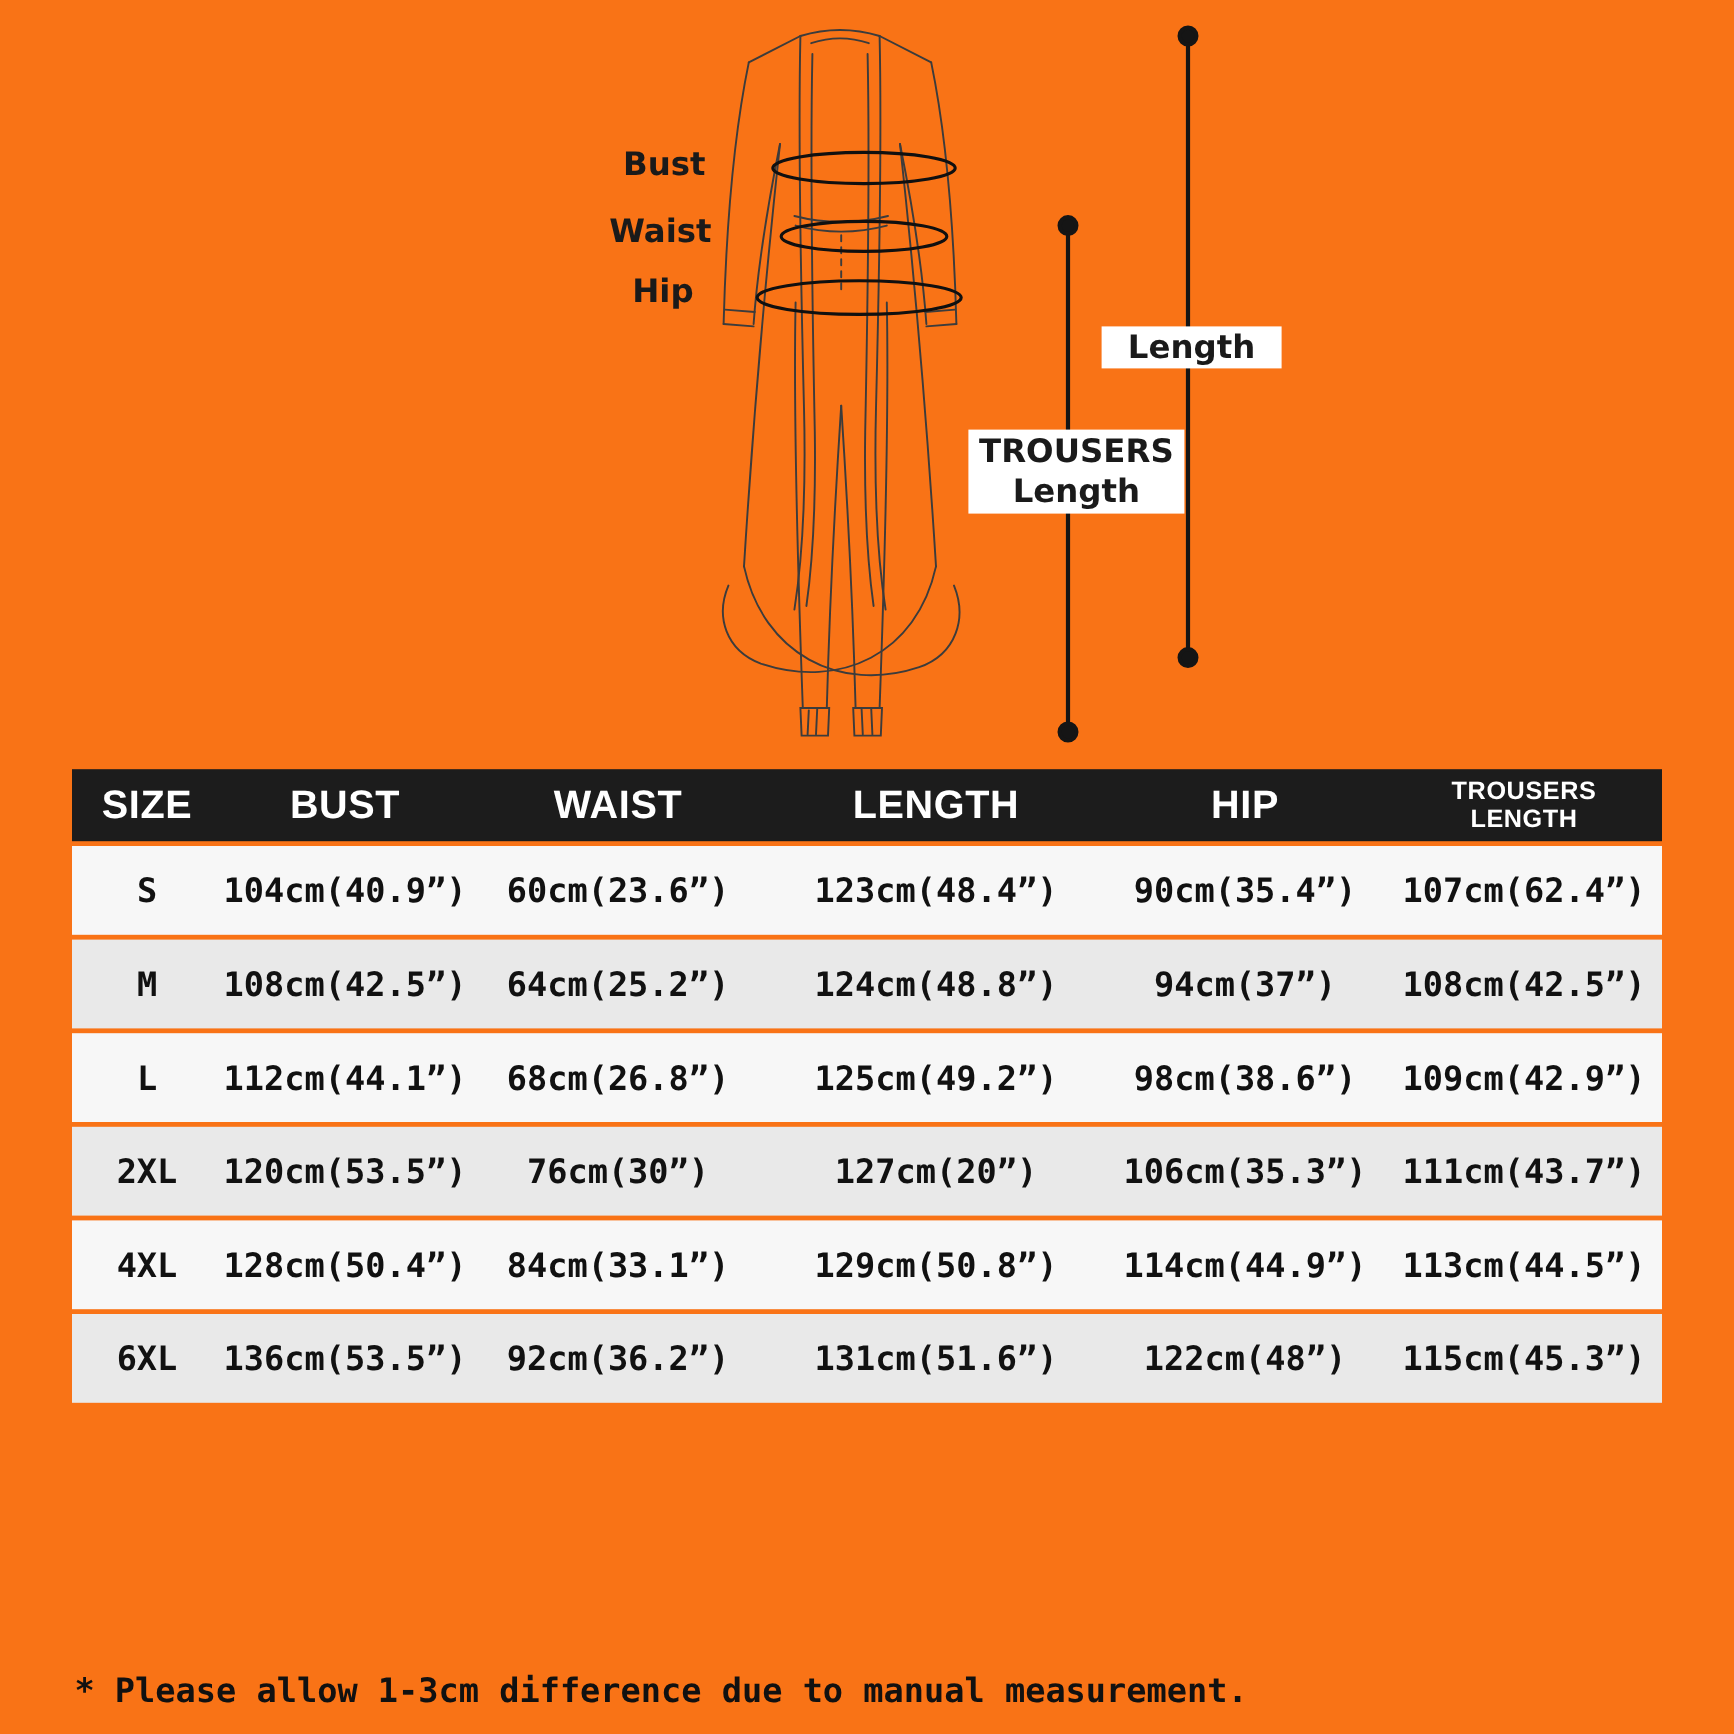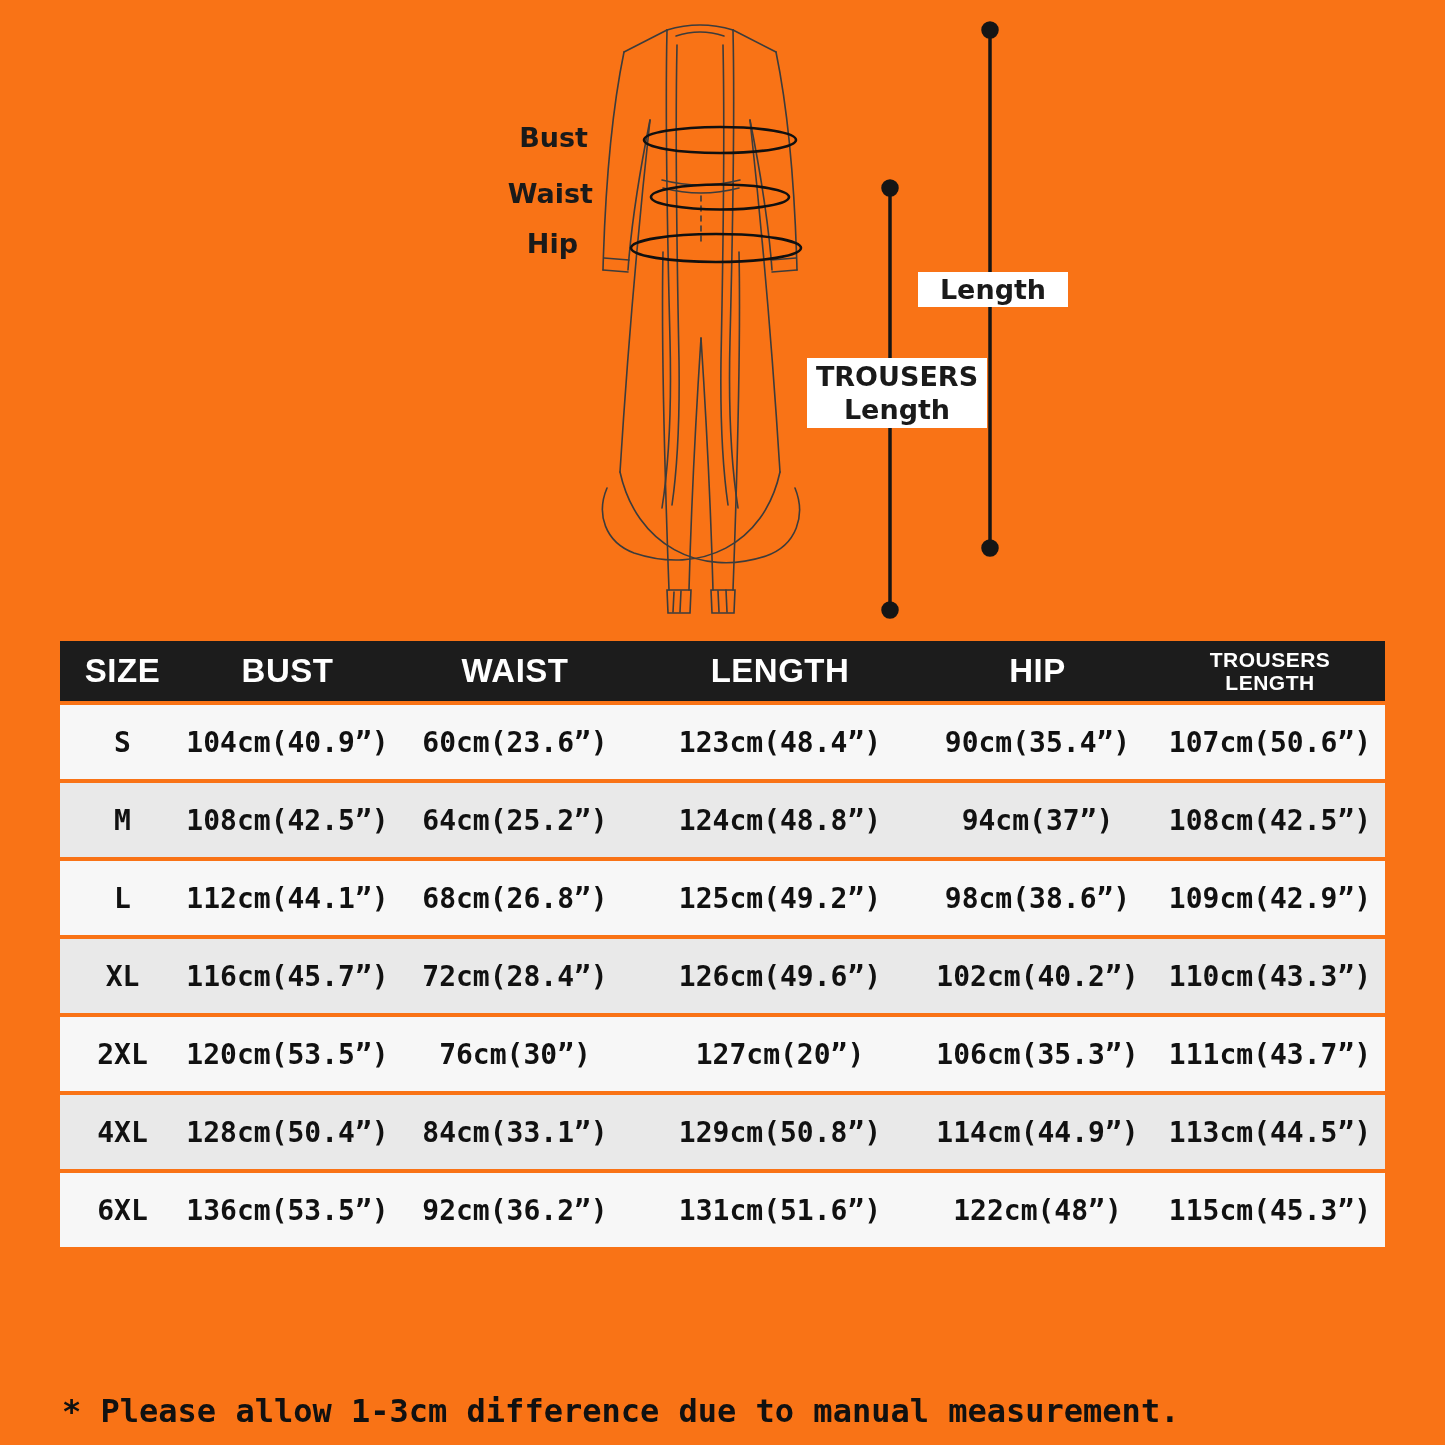--- a/index.html
+++ b/index.html
@@ -27,21 +27,21 @@
   table.size-table thead th .th2{font-size:21px;line-height:23px;letter-spacing:0.5px;}
   table.size-table tbody td{height:72px;text-align:center;vertical-align:middle;
                    font-family:"DejaVu Sans Mono", monospace;font-weight:bold;
                    font-size:28px;color:#111111;}
   table.size-table tbody tr:nth-child(odd)  td{background:#f7f7f7;}
   table.size-table tbody tr:nth-child(even) td{background:#e9e9e9;}
 
   
   .footnote{position:absolute;left:62px;top:1392px;width:1320px;
             font-family:"DejaVu Sans Mono", monospace;font-weight:bold;
-            font-size:32px;color:#111111;}
+            font-size:28px;color:#111111;}
 </style>
 </head>
 <body>
 
 <div class="page">
 
   <div class="diagram">
     <svg width="1445" height="632" viewBox="0 0 1445 632">
 
       <g stroke="#3c3c3c" stroke-width="1.6" fill="none" stroke-linecap="round">
@@ -139,45 +139,37 @@
         </th>
       </tr>
     </thead>
     <tbody>
       <tr>
         <td>S</td>
         <td>104cm(40.9”)</td>
         <td>60cm(23.6”)</td>
         <td>123cm(48.4”)</td>
         <td>90cm(35.4”)</td>
-        <td>107cm(50.6”)</td>
+        <td>107cm(62.4”)</td>
       </tr>
       <tr>
         <td>M</td>
         <td>108cm(42.5”)</td>
         <td>64cm(25.2”)</td>
         <td>124cm(48.8”)</td>
         <td>94cm(37”)</td>
         <td>108cm(42.5”)</td>
       </tr>
       <tr>
         <td>L</td>
         <td>112cm(44.1”)</td>
         <td>68cm(26.8”)</td>
         <td>125cm(49.2”)</td>
         <td>98cm(38.6”)</td>
         <td>109cm(42.9”)</td>
-      </tr>
-      <tr>
-        <td>XL</td>
-        <td>116cm(45.7”)</td>
-        <td>72cm(28.4”)</td>
-        <td>126cm(49.6”)</td>
-        <td>102cm(40.2”)</td>
-        <td>110cm(43.3”)</td>
       </tr>
       <tr>
         <td>2XL</td>
         <td>120cm(53.5”)</td>
         <td>76cm(30”)</td>
         <td>127cm(20”)</td>
         <td>106cm(35.3”)</td>
         <td>111cm(43.7”)</td>
       </tr>
       <tr>

